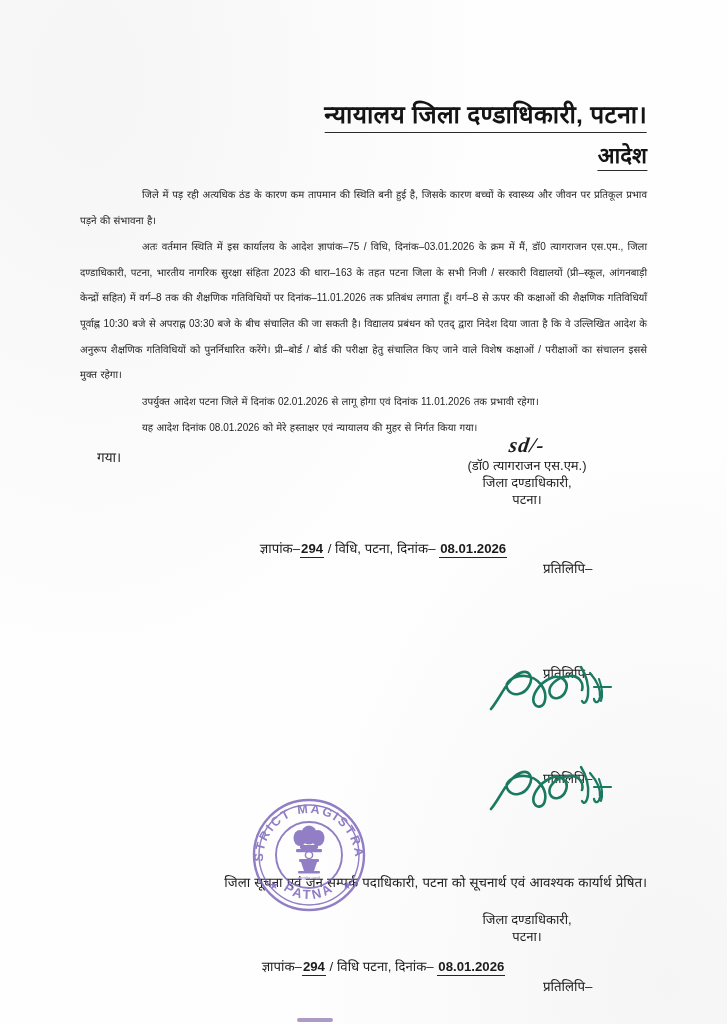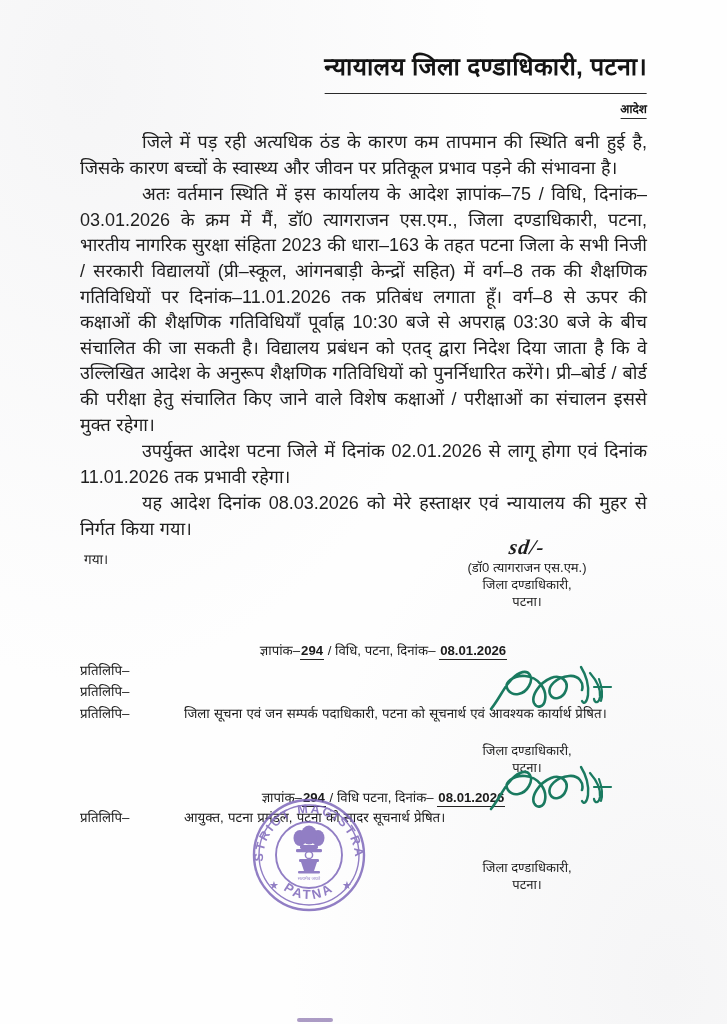--- a/index.html
+++ b/index.html
@@ -30,67 +30,67 @@
     padding: 0 80px;
     box-sizing: border-box;
   }
 
   
   .doc-title {
     text-align: center;
     font-size: 24.5px;
     font-weight: 700;
     letter-spacing: 0.3px;
-    margin: 49px 0 0 0;
-    padding-bottom: 11px;
+    margin: 97px 0 0 0;
+    padding-bottom: 2px;
     display: inline-block;
     position: relative;
     left: 50%;
     transform: translateX(-50%);
     border-bottom: 1.6px solid #2a2a2a;
     color: #141414;
     white-space: nowrap;
   }
   .title-wrap { text-align: center; }
   .doc-subtitle {
     text-align: center;
-    font-size: 12px;
+    font-size: 22px;
     font-weight: 600;
     margin: 6px auto 0 auto;
     display: inline-block;
     position: relative;
     left: 50%;
     transform: translateX(-50%);
     border-bottom: 1.3px solid #2a2a2a;
     padding-bottom: 1px;
     color: #141414;
   }
 
   
   .body-block { margin-top: 11px; }
   p.para {
-    font-size: 18px;
+    font-size: 10px;
     line-height: 25.6px;
     text-align: justify;
     text-justify: inter-word;
     margin: 0 0 1px 0;
     text-indent: 62px;
     color: #1e1e1e;
     word-spacing: 0.6px;
   }
 
   
   .sig-area {
     margin-top: 2px;
     position: relative;
     height: 92px;
   }
   .sig-left {
     position: absolute;
-    left: 4px; top: 2px;
+    left: 17px; top: 2px;
     font-size: 13.6px;
     line-height: 25.6px;
   }
   .sig-stack {
     position: absolute;
     left: 322px;
     top: -6px;
     width: 250px;
     text-align: center;
     font-size: 13px;
@@ -120,24 +120,25 @@
   .memo-line .num,
   .memo-line .dt {
     font-weight: 700;
     border-bottom: 1.3px solid #242424;
     padding: 0 1px 1px 1px;
   }
 
   
   .dist-row {
     display: flex;
-    align-items: center;
+    align-items: flex-end;
     font-size: 13.3px;
     line-height: 20.5px;
     margin-bottom: 1px;
+    flex-direction: column;
   }
   .dist-label {
     width: 104px;
     flex: 0 0 104px;
     color: #1b1b1b;
   }
   .dist-text {
     flex: 1;
     text-align: justify;
     text-justify: inter-word;
@@ -196,21 +197,21 @@
       <div class="doc-title">न्यायालय जिला दण्डाधिकारी, पटना।</div>
     </div>
     <div class="title-wrap">
       <div class="doc-subtitle">आदेश</div>
     </div>
 
     <div class="body-block">
       <p class="para">जिले में पड़ रही अत्यधिक ठंड के कारण कम तापमान की स्थिति बनी हुई है, जिसके कारण बच्चों के स्वास्थ्य और जीवन पर प्रतिकूल प्रभाव पड़ने की संभावना है।</p>
       <p class="para">अतः वर्तमान स्थिति में इस कार्यालय के आदेश ज्ञापांक–75 / विधि, दिनांक–03.01.2026 के क्रम में मैं, डॉ0 त्यागराजन एस.एम., जिला दण्डाधिकारी, पटना, भारतीय नागरिक सुरक्षा संहिता 2023 की धारा–163 के तहत पटना जिला के सभी निजी / सरकारी विद्यालयों (प्री–स्कूल, आंगनबाड़ी केन्द्रों सहित) में वर्ग–8 तक की शैक्षणिक गतिविधियों पर दिनांक–11.01.2026 तक प्रतिबंध लगाता हूँ। वर्ग–8 से ऊपर की कक्षाओं की शैक्षणिक गतिविधियाँ पूर्वाह्न 10:30 बजे से अपराह्न 03:30 बजे के बीच संचालित की जा सकती है। विद्यालय प्रबंधन को एतद् द्वारा निदेश दिया जाता है कि वे उल्लिखित आदेश के अनुरूप शैक्षणिक गतिविधियों को पुनर्निधारित करेंगे। प्री–बोर्ड / बोर्ड की परीक्षा हेतु संचालित किए जाने वाले विशेष कक्षाओं / परीक्षाओं का संचालन इससे मुक्त रहेगा।</p>
       <p class="para">उपर्युक्त आदेश पटना जिले में दिनांक 02.01.2026 से लागू होगा एवं दिनांक 11.01.2026 तक प्रभावी रहेगा।</p>
-      <p class="para">यह आदेश दिनांक 08.03.2026 को मेरे हस्ताक्षर एवं न्यायालय की मुहर से निर्गत किया गया।</p>
+      <p class="para">यह आदेश दिनांक 08.01.2026 को मेरे हस्ताक्षर एवं न्यायालय की मुहर से निर्गत किया गया।</p>
     </div>
 
     <div class="sig-area">
       <div class="sig-left">गया।</div>
 
       <div class="sig-stack">
         <span class="handsig">sd/-</span>
         <span class="nm">(डॉ0 त्यागराजन एस.एम.)</span>
         <span class="nm">जिला दण्डाधिकारी,</span>
         <span class="nm">पटना।</span>

